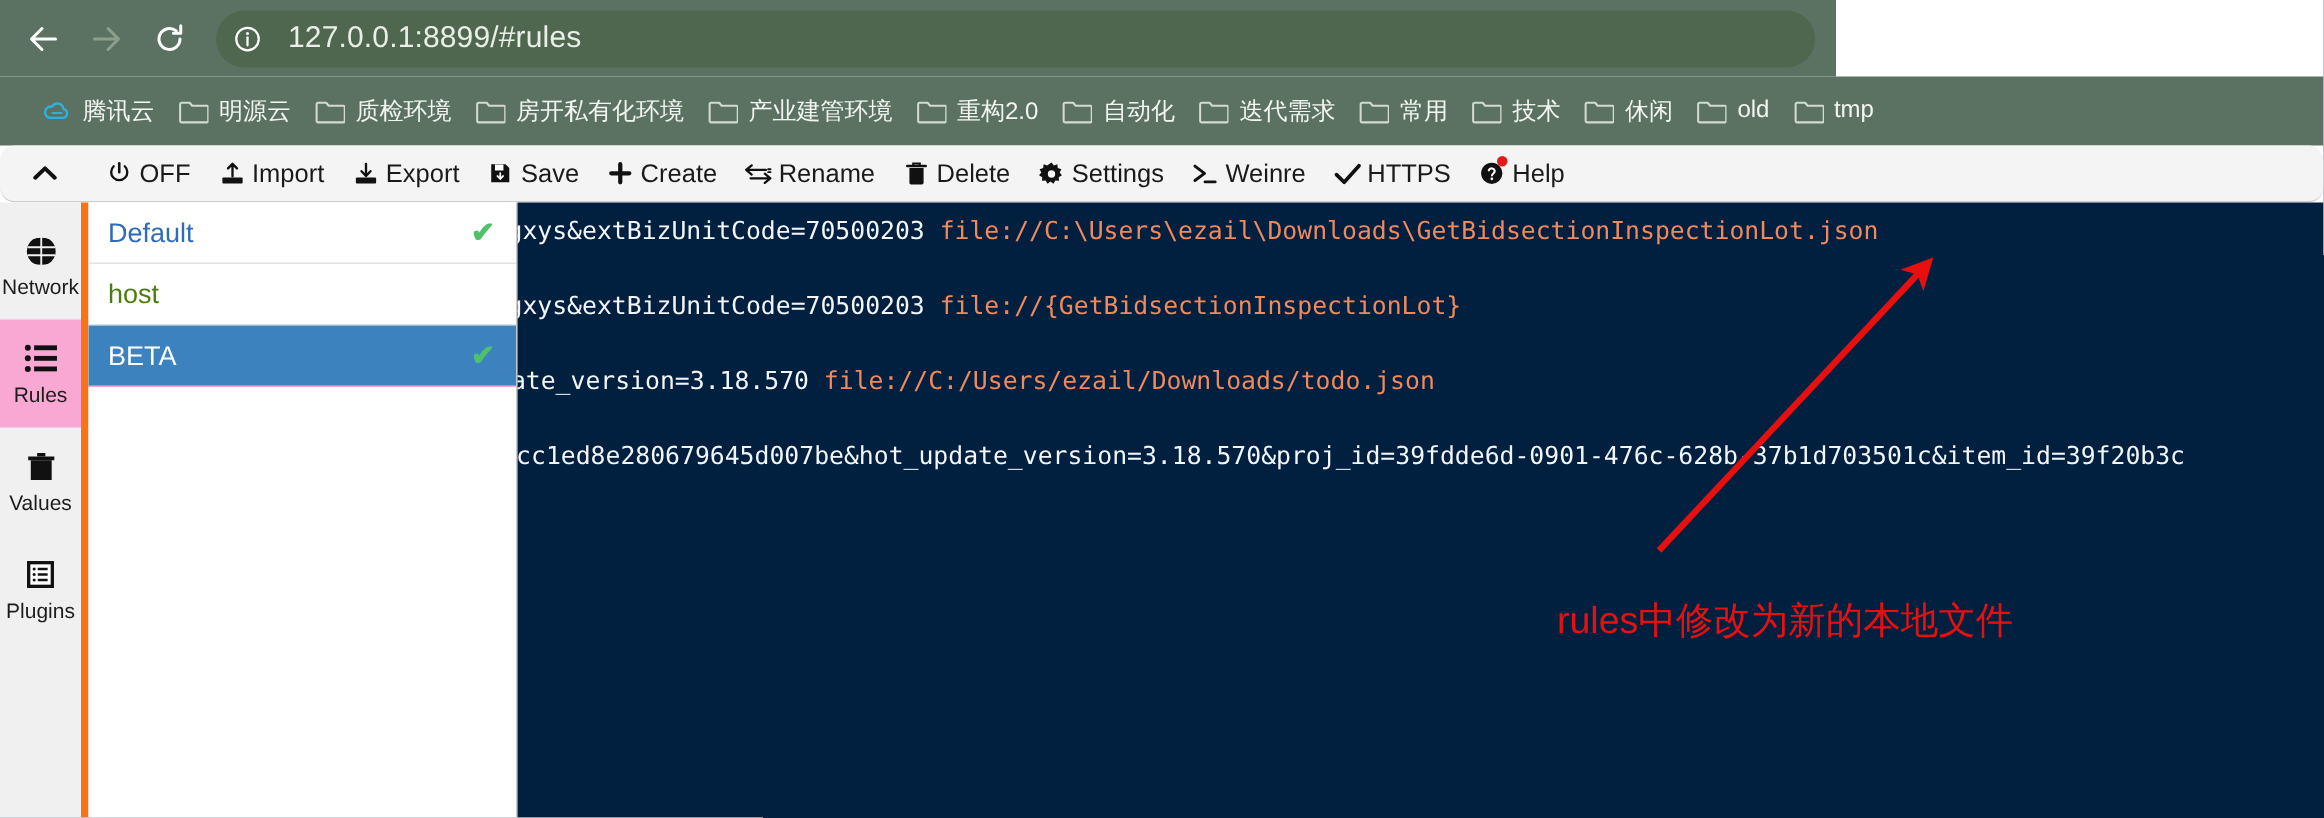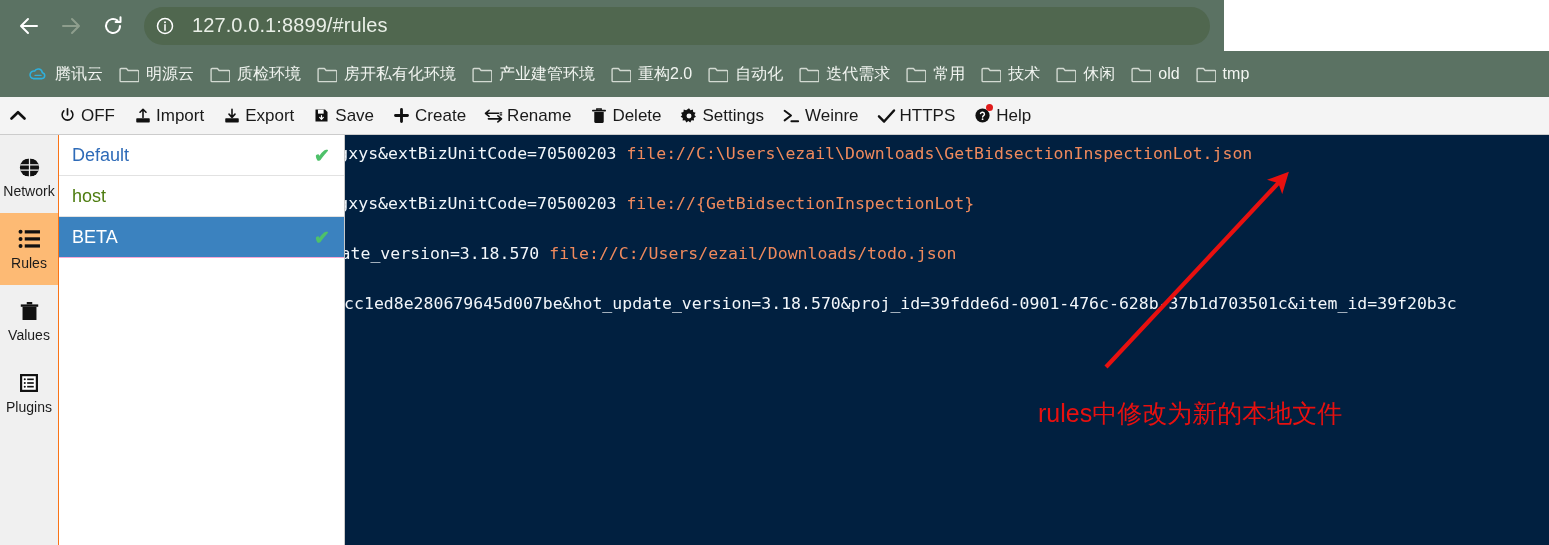--- a/index.html
+++ b/index.html
@@ -113,22 +113,23 @@
   .app-toolbar {
     position: absolute;
     top: 97px; left: 0;
     width: 1549px;
     height: 38px;
     background: #f4f4f4;
     border-bottom: 1px solid #ccc;
     display: flex;
     align-items: center;
     box-sizing: border-box;
-    padding-left: 2px;
+    padding-left: 14px;
     overflow: hidden;
+    border-radius: 10px;
   }
   .tool-item {
     display: flex;
     align-items: center;
     height: 30px;
     padding: 0 9px;
     white-space: nowrap;
     flex: 0 0 auto;
     position: relative;
   }
@@ -166,34 +167,34 @@
     width: 1549px;
     height: 410px;
     display: flex;
   }
 
   
   .rail {
     width: 59px;
     flex: 0 0 59px;
     background: #f0f0f0;
-    border-right: 1px solid #f97316;
+    border-right: 5px solid #f97316;
     box-sizing: border-box;
     padding-top: 6px;
     text-align: right;
   }
   .rail-item {
     height: 72px;
     display: flex;
     flex-direction: column;
     align-items: center;
     justify-content: center;
     gap: 4px;
   }
-  .rail-item.active { background: #fdba74; }
+  .rail-item.active { background: #f9a8d4; }
   .rail-item .r-icon {
     font-size: 22px;
     line-height: 1;
     color: #111;
     height: 24px;
     display: flex;
     align-items: center;
   }
   .rail-item .r-label {
     font-size: 14px;

